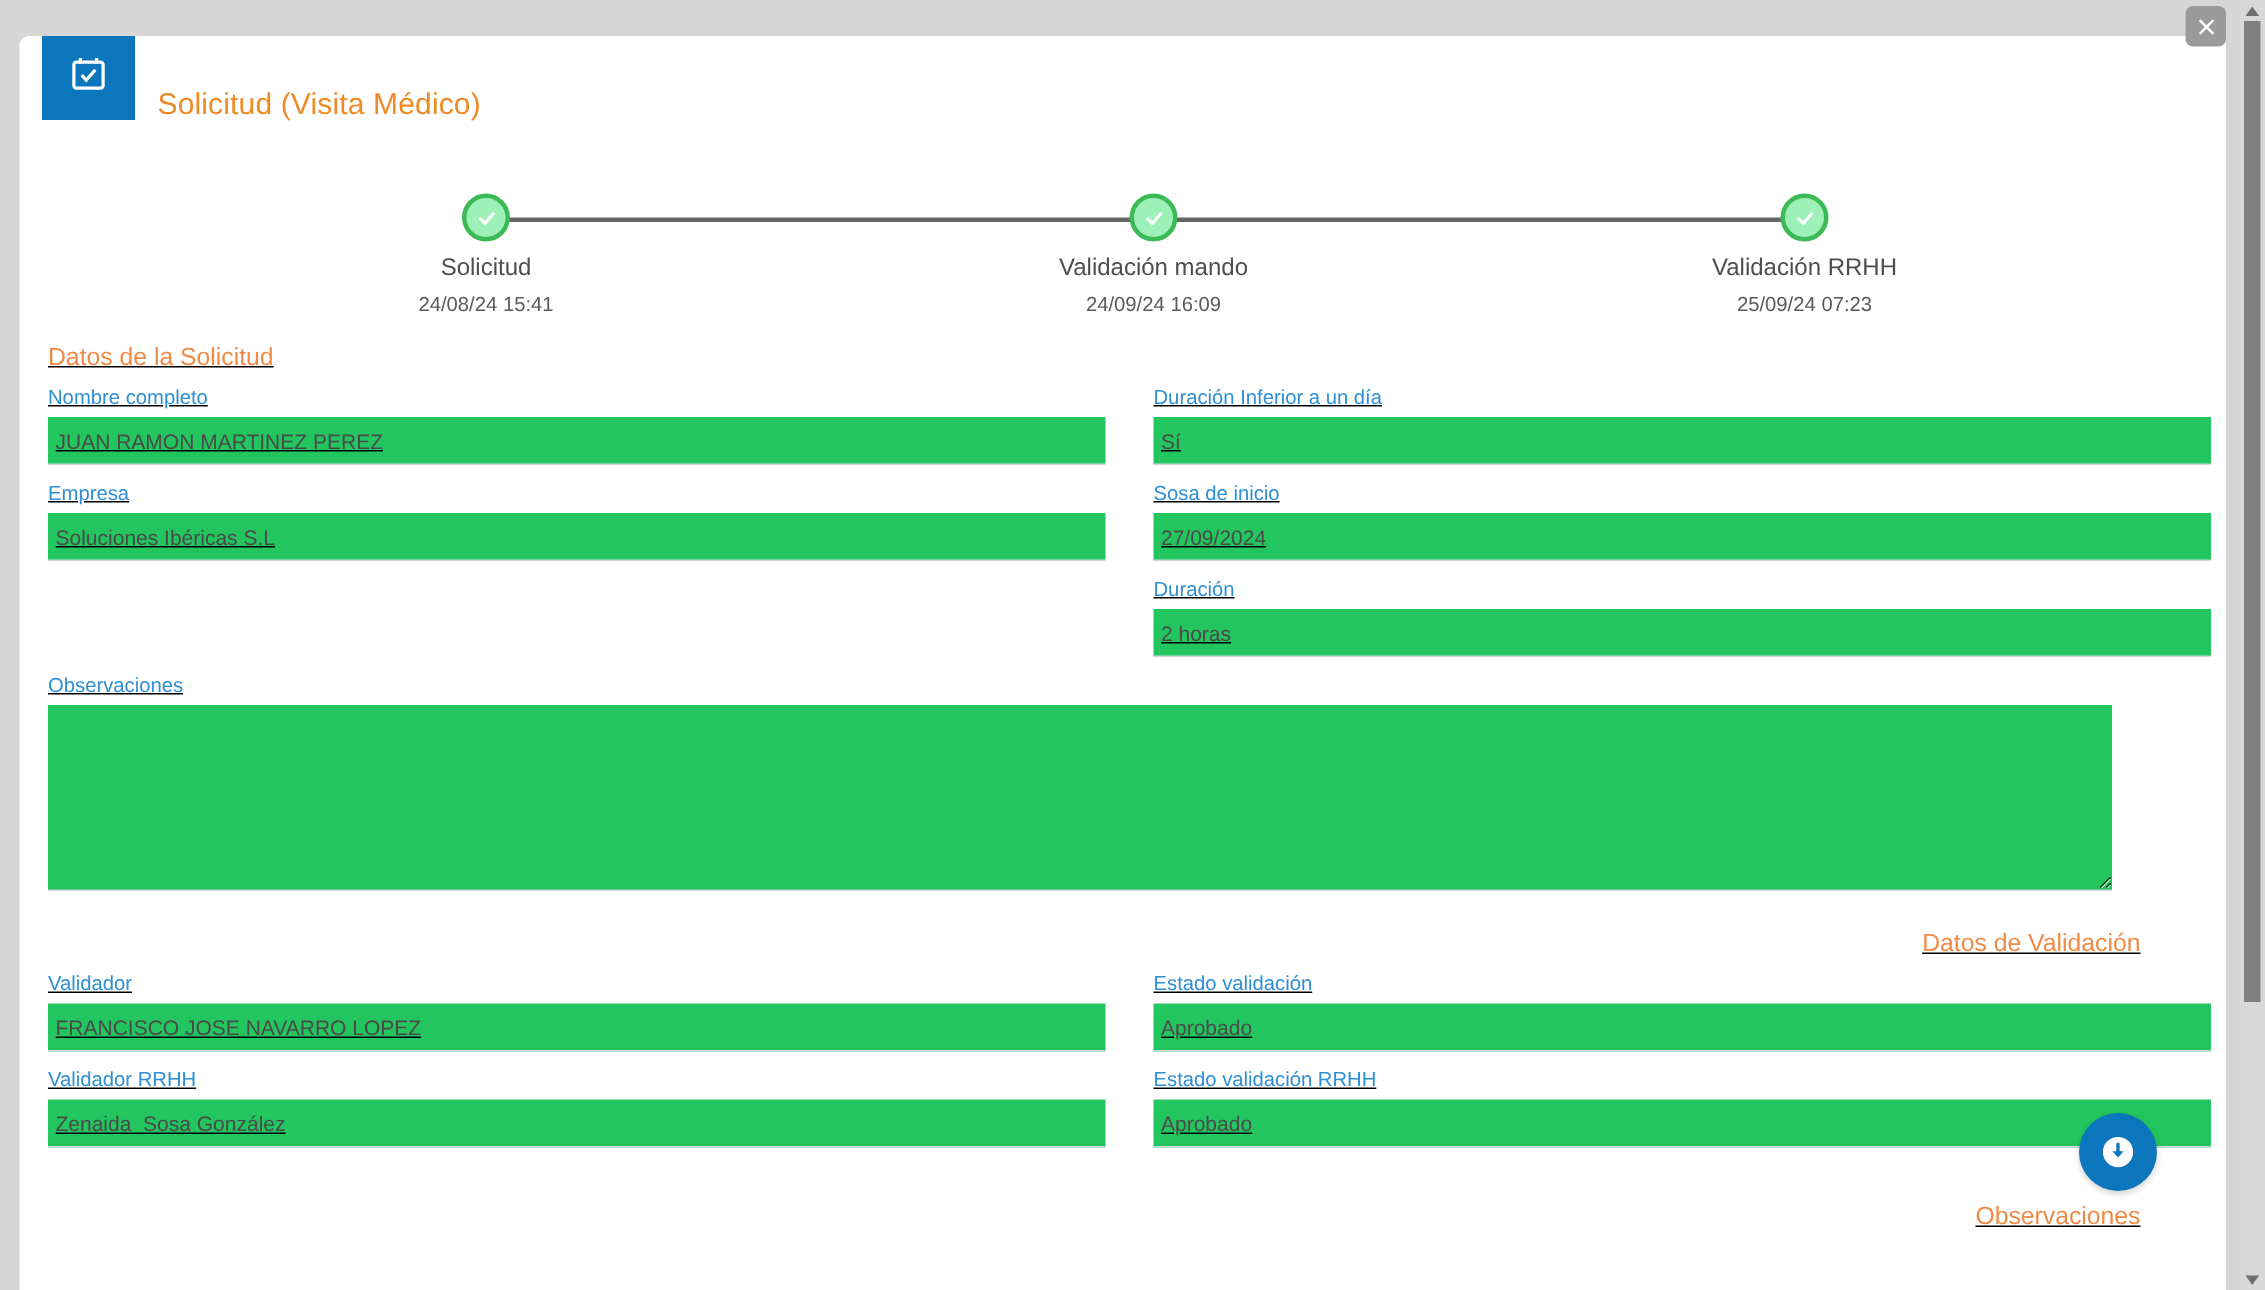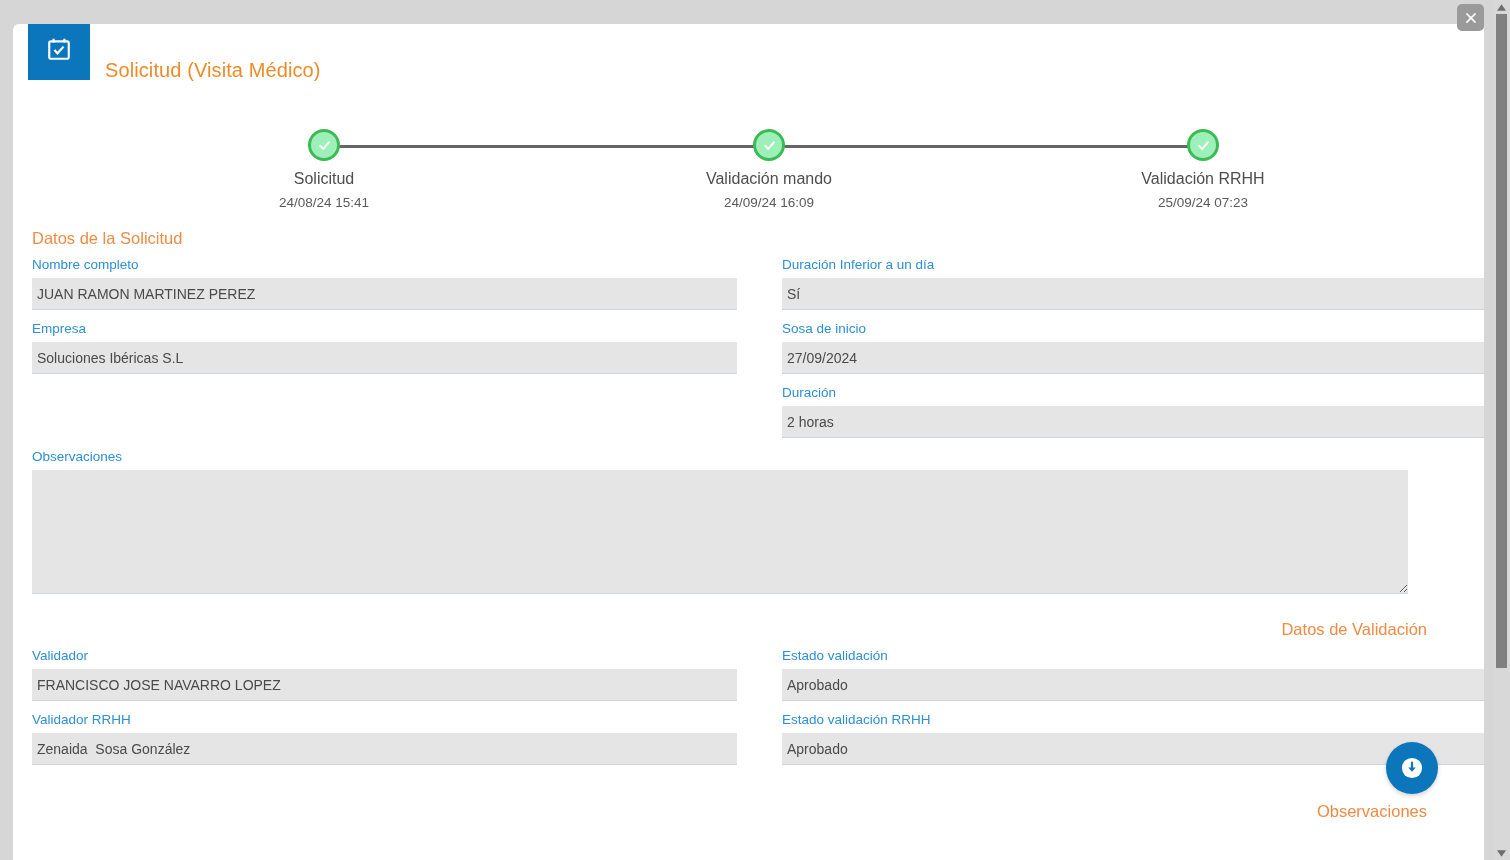--- a/index.html
+++ b/index.html
@@ -149,32 +149,33 @@
     font-size: 13.5px;
     color: #5a5a5a;
   }
 
   
   #form-body {
     position: absolute;
     left: 0;
     top: 205px;
     width: 1414px;
+    text-decoration: underline;
   }
   .section-title {
     color: #f08a44;
     font-size: 16.5px;
     margin: 0 0 9px 19px;
     font-weight: normal;
   }
   .section-title.spaced { margin-top: 26px; text-align: right; }
 
   .cols {
     display: flex;
-    gap: 17px;
+    gap: 4px;
     padding: 0 9px 0 19px;
   }
   .col {
     width: 705px;
     flex: 0 0 705px;
   }
   .col.right { margin-left: 28px; }
 
   .field { margin-bottom: 11px; }
   .field-label {
@@ -183,21 +184,21 @@
     color: #2d8fd5;
     margin-bottom: 6px;
   }
   .field-value {
     display: block;
     width: 100%;
     box-sizing: border-box;
     height: 32px;
     line-height: 32px;
     padding: 0 5px;
-    background: #e5e5e5;
+    background: #22c55e;
     border: none;
     border-bottom: 1px solid #cfd6da;
     font-family: "Liberation Sans", sans-serif;
     font-size: 14px;
     color: #4a4a4a;
     white-space: pre;
     overflow: hidden;
   }
   .field-value.area {
     height: 124px;

